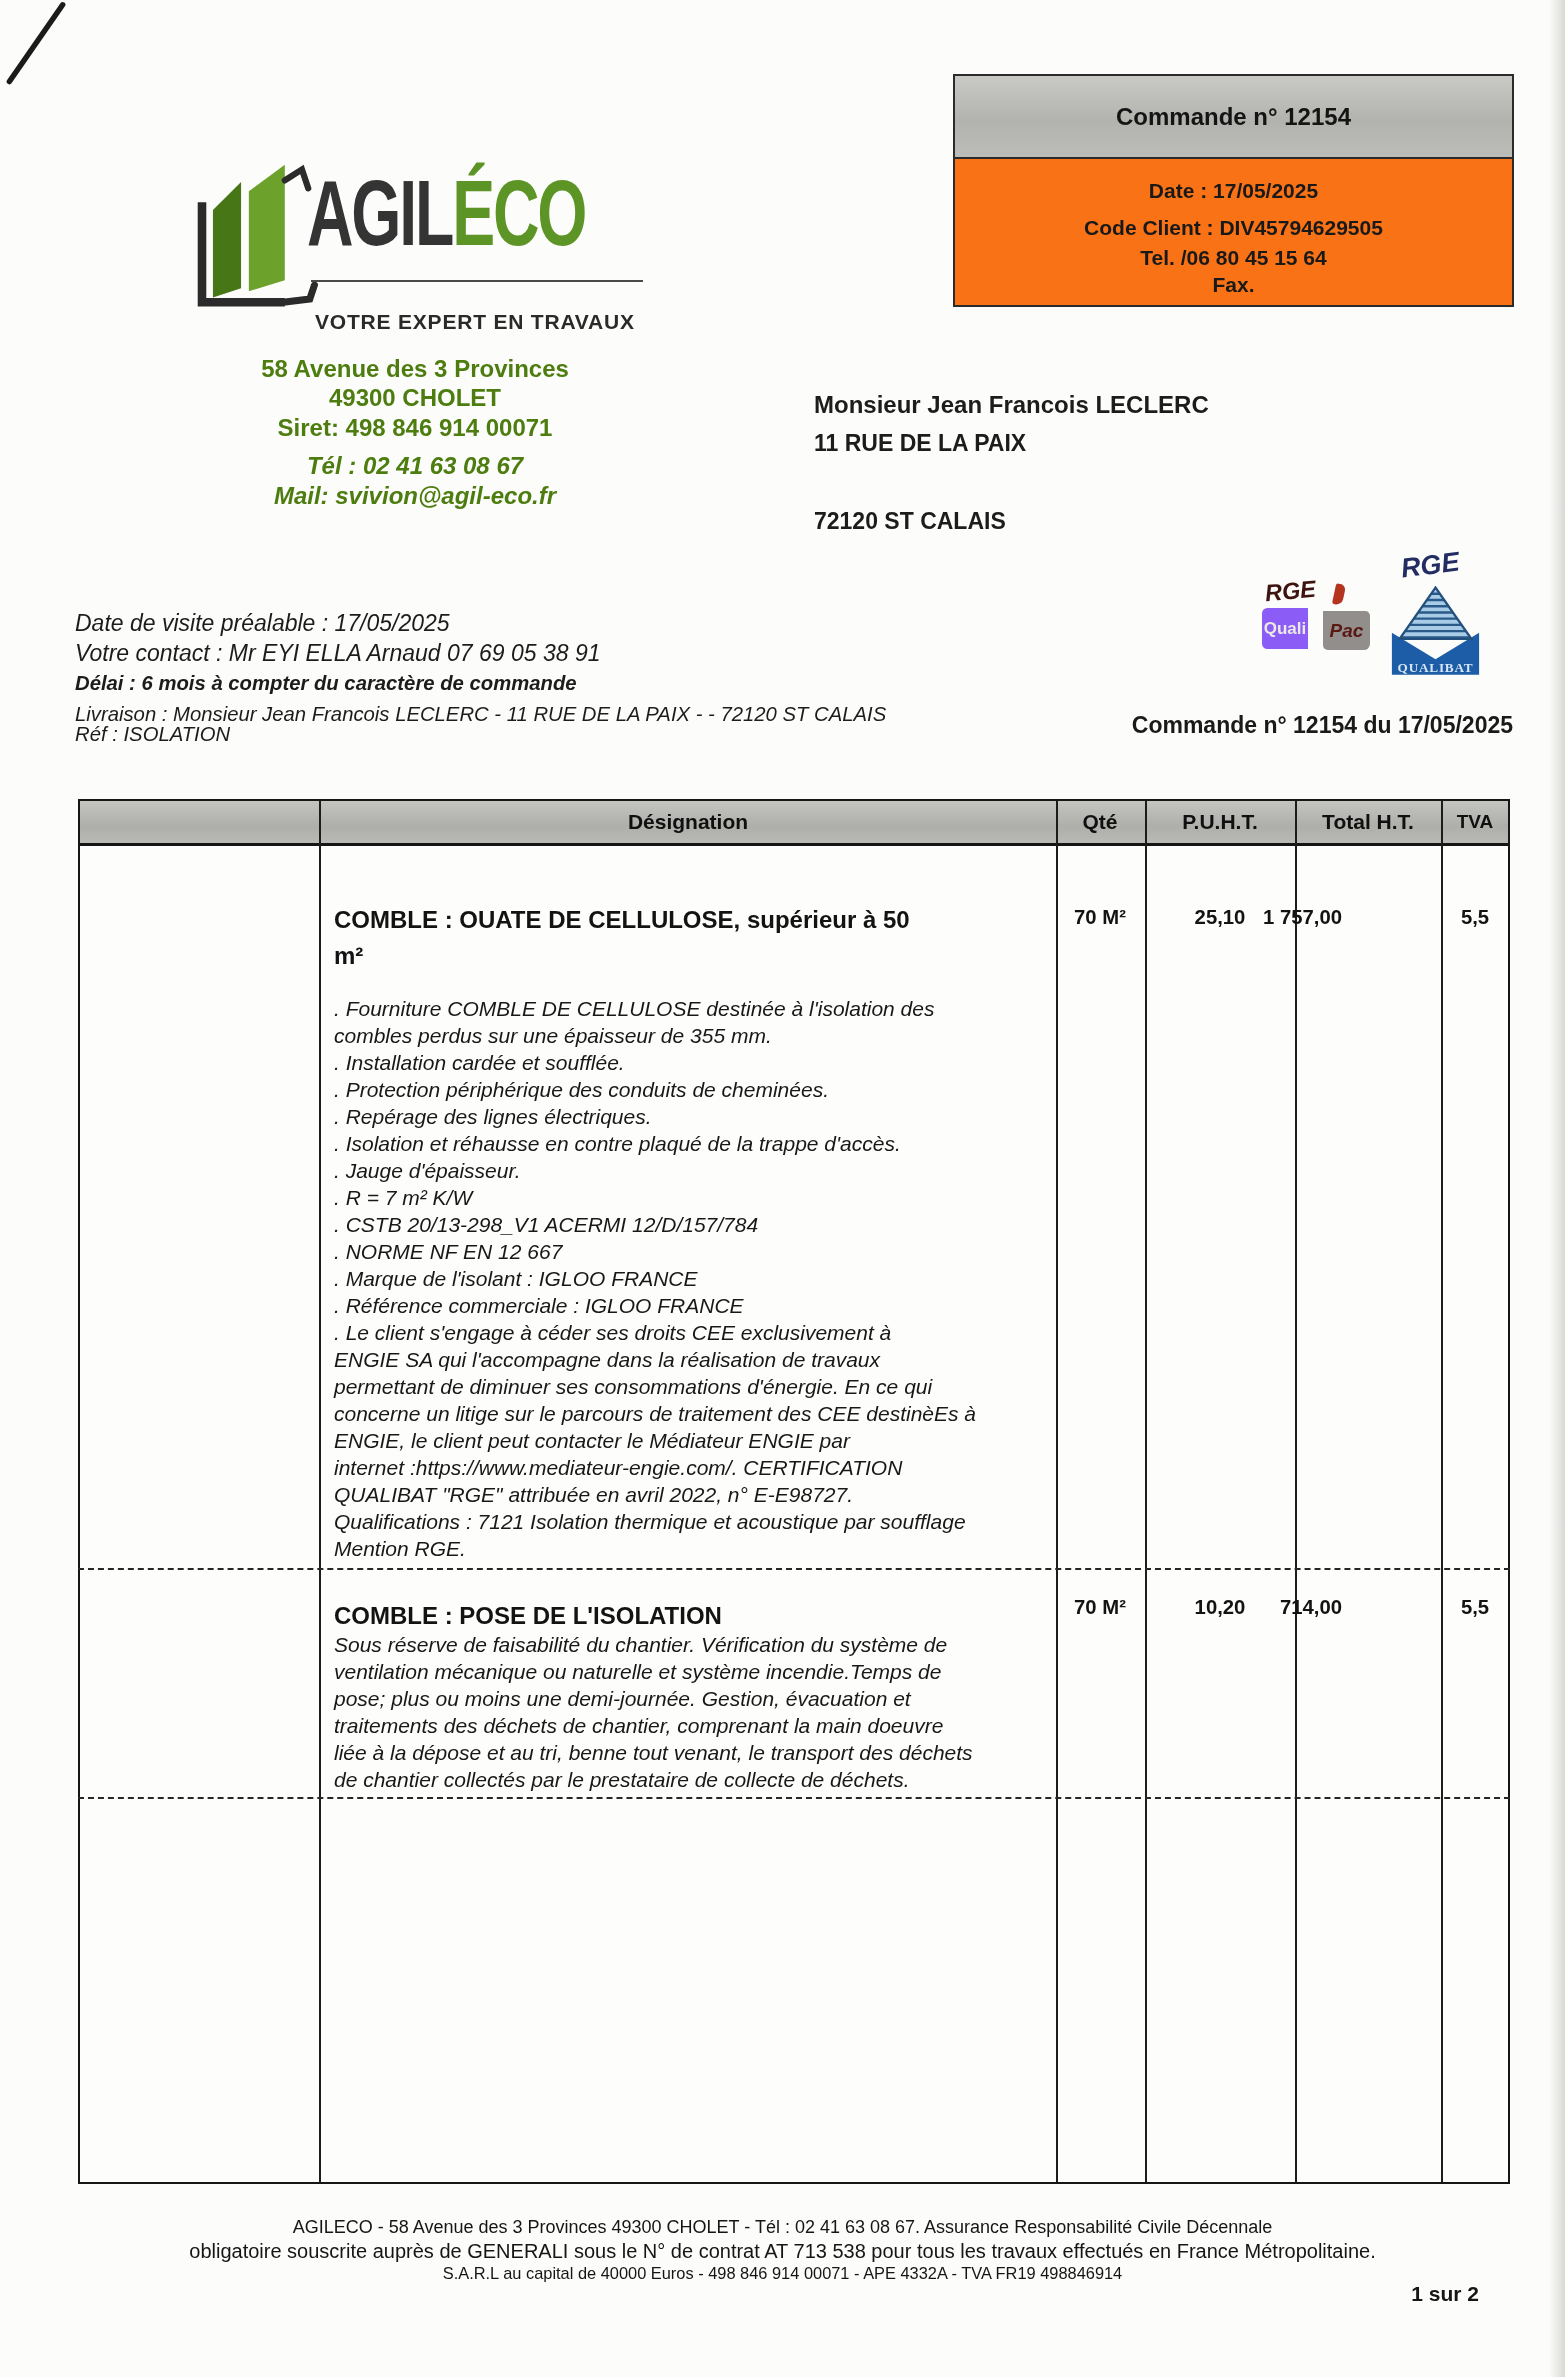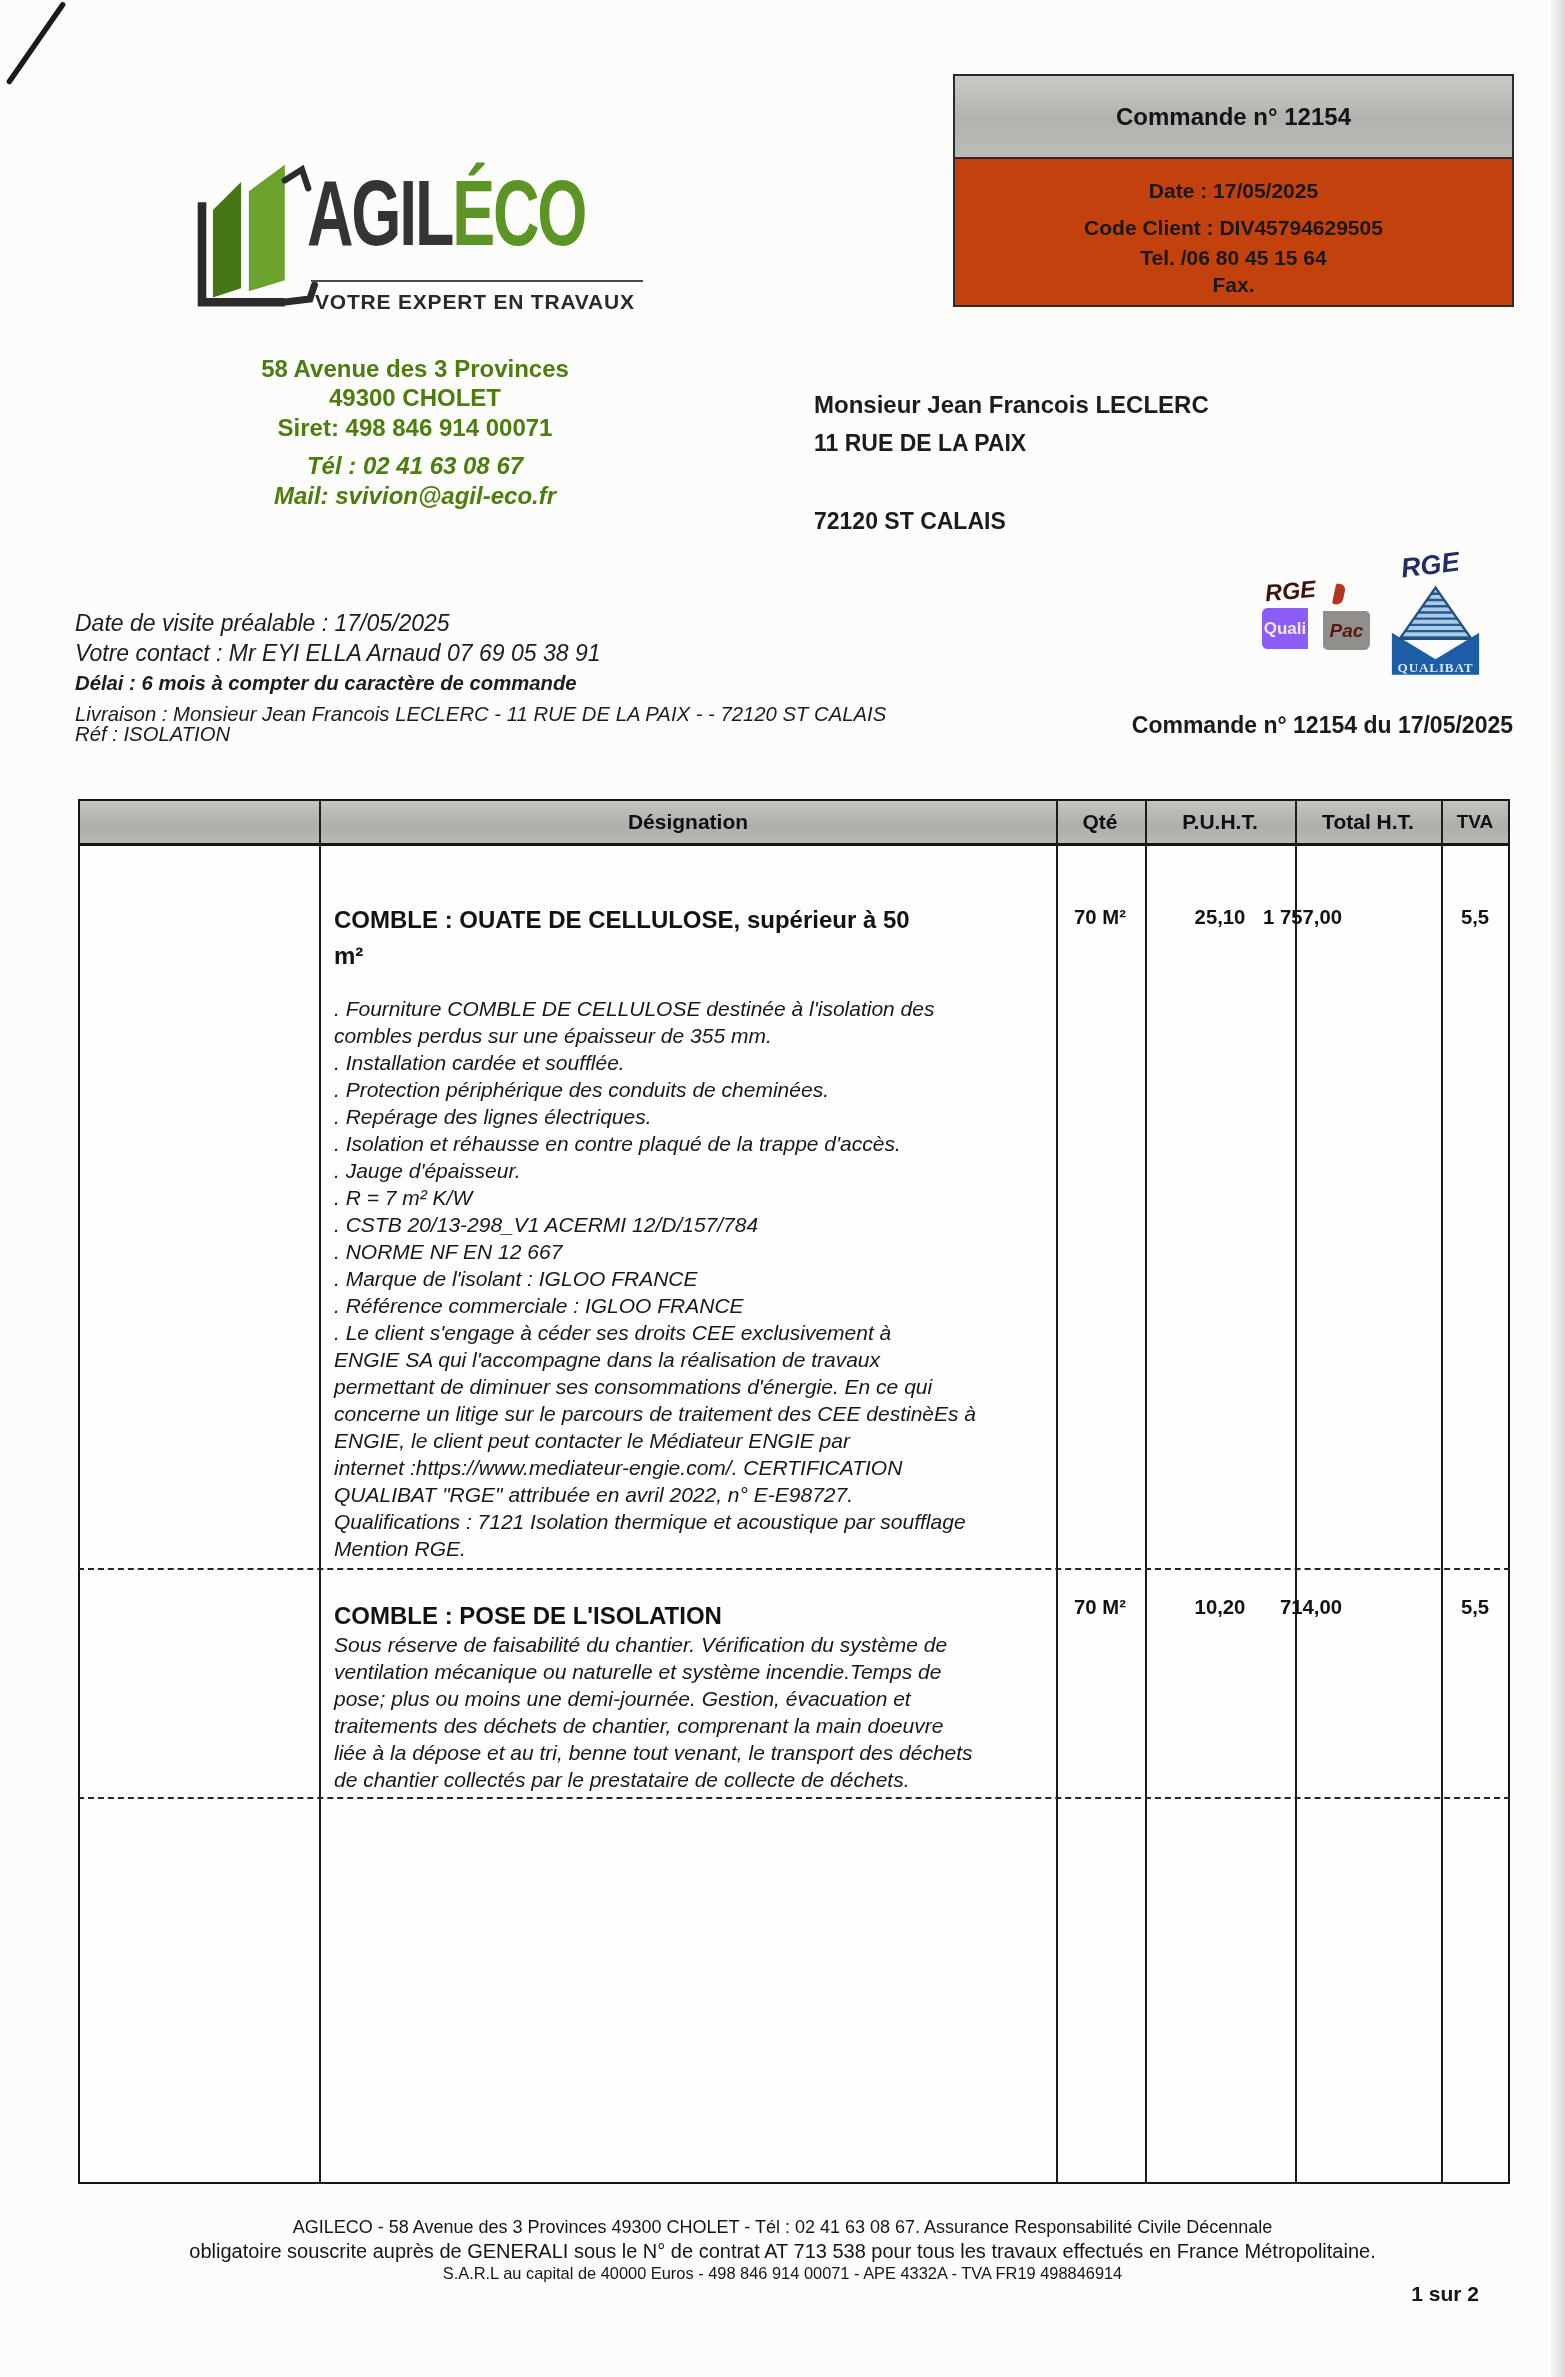--- a/index.html
+++ b/index.html
@@ -14,25 +14,25 @@
   .ctr{text-align:center;}
   .edge-shade{position:absolute;right:0;top:0;width:15.7px;height:100%;
     background:linear-gradient(to left,#d8d8d5,rgba(255,255,255,0));}
 
   
   .wordmark{font-weight:900;font-size:92px;letter-spacing:-3.1px;line-height:94px;
     transform:scaleX(0.70);transform-origin:left center;white-space:nowrap;}
   .wm-dark{color:#343434;}
   .wm-green{color:#5d9426;}
   .tag-rule{height:2.3px;background:#4a4a4a;}
-  .tagline{font-weight:800;font-size:21px;letter-spacing:0.8px;color:#2a2a2a;white-space:nowrap;}
+  .tagline{font-weight:800;font-size:21px;letter-spacing:0.8px;color:#2a2a2a;white-space:nowrap;margin-top:20px;}
   .addr{font-size:24px;line-height:30px;font-weight:700;color:#4d7c0f;}
 
   
-  .order-box{left:953px;top:74px;width:557px;height:229px;border:2.3px solid #2b2b2b;background:#c2410c;}
+  .order-box{left:953px;top:74px;width:557px;height:229px;border:2.3px solid #2b2b2b;background:#f97316;}
   .order-box-head{position:absolute;left:0;top:0;right:0;height:81px;
     background:linear-gradient(180deg,#c9c9c6 0%,#b2b2af 55%,#bcbcb9 100%);
     border-bottom:2.3px solid #2b2b2b;display:flex;align-items:center;justify-content:center;
     font-weight:700;font-size:24px;color:#141414;}
   .order-line{position:absolute;left:0;width:100%;text-align:center;font-weight:700;font-size:21px;color:#191919;}
 
   
   .visit-lg{font-size:23px;}
   .visit-sm{font-size:20.3px;}
 

